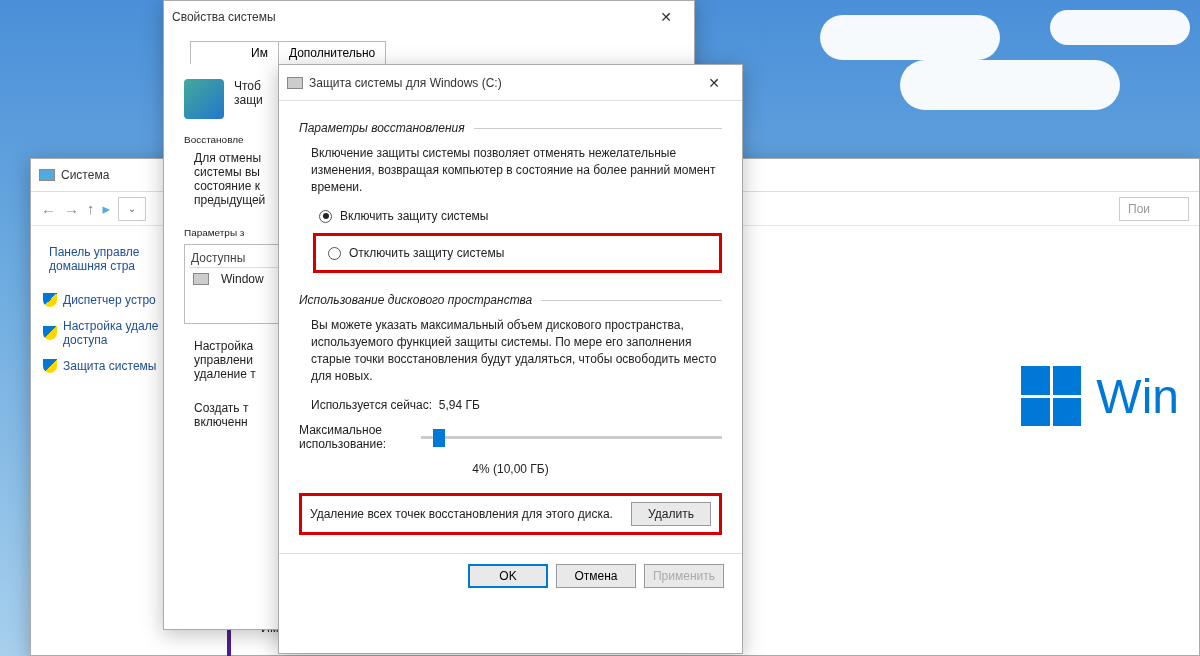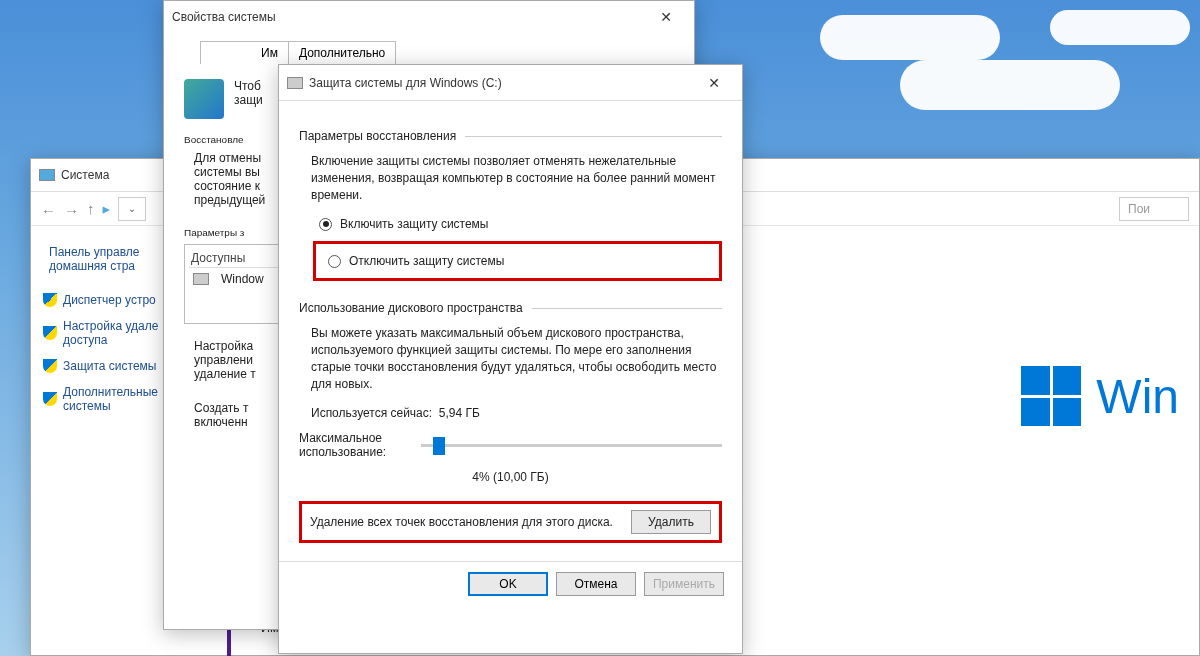--- a/index.html
+++ b/index.html
@@ -29,36 +29,36 @@
 .shield{display:inline-block;width:14px;height:14px;background:linear-gradient(135deg,#0078d7 50%,#ffd700 50%);border-radius:0 0 7px 7px;}
 .mainarea { flex:1; padding:20px 30px; font-size:12.5px; color:#222; position:relative; }
 .mainarea .logo{position:absolute;right:20px;top:140px;display:flex;align-items:center;gap:15px;}
 .winlogo{width:60px;height:60px;display:grid;grid-template-columns:1fr 1fr;grid-template-rows:1fr 1fr;gap:3px;}
 .winlogo div{background:#0078d7;}
 .wintext{font-size:48px;color:#0078d7;font-weight:300;}
 .mainarea p{margin:5px 0;}
 
 
 .props-win { top:0; left:163px; width:532px; height:630px; }
-.props-tabs{display:flex;padding:8px 8px 0;gap:0;font-size:12px;margin-left:28px;}
+.props-tabs{display:flex;padding:8px 26px 0;gap:0;font-size:12px;}
 .props-tabs .tab{border:1px solid #bbb;border-bottom:none;padding:4px 10px;background:#fff;}
 .props-tabs .tab:first-child{border-right:none;}
 .props-body{padding:15px 20px;font-size:12px;color:#222;}
 .props-body .iconrow{display:flex;gap:10px;margin-bottom:15px;}
 .props-body .sysicon{width:40px;height:40px;background:linear-gradient(135deg,#4a9,#27c);border-radius:4px;}
 .props-body h5{font-weight:400;margin:12px 0 6px;}
 .props-listbox{border:1px solid #bbb;height:80px;padding:4px;font-size:12px;margin:5px 0;}
 .props-listbox .hdr{border-bottom:1px solid #ddd;padding:2px;color:#444;}
 
 
 .protect-win { top:64px; left:278px; width:465px; height:590px; }
 .protect-win .titlebar{height:36px;border-bottom:1px solid #ddd;}
 .drive-icon{display:inline-block;width:16px;height:12px;background:#ccc;border:1px solid #888;margin-right:6px;}
 .pbody{padding:12px 20px;font-size:12px;color:#222;}
-.grouplabel{display:flex;align-items:center;gap:9px;margin:16px 0 10px;}
+.grouplabel{display:flex;align-items:center;gap:9px;margin:8px 0 10px;font-style:italic;}
 .grouplabel .line{flex:1;height:1px;background:#ccc;}
 .pbody p{margin:4px 0;line-height:1.4;}
 .radio-row{display:flex;align-items:center;gap:8px;padding:4px 0 4px 20px;}
 .radio{width:13px;height:13px;border:1px solid #555;border-radius:50%;display:inline-flex;align-items:center;justify-content:center;}
 .radio.sel::after{content:"";width:6px;height:6px;background:#222;border-radius:50%;}
 .redbox{border:3px solid #d40000;padding:6px 8px;margin:6px 0;}
 .slider-row{display:flex;align-items:center;gap:12px;margin:10px 0;}
 .slider-label{width:110px;}
 .slider-track{flex:1;height:3px;background:#ccc;position:relative;}
 .slider-thumb{position:absolute;top:-7px;left:4%;width:12px;height:18px;background:#0078d7;}
@@ -103,25 +103,20 @@
         </div>
       <div class="item">
           <span class="shield"></span>
           <span style="white-space:pre-line;">Настройка удале
 доступа</span>
         </div>
       <div class="item">
           <span class="shield"></span>
           <span>Защита системы</span>
         </div>
-      <div class="item">
-          <span class="shield"></span>
-          <span style="white-space:pre-line;">Дополнительные
-системы</span>
-        </div>
     </div>
     <div class="mainarea">
       <p style="color:#205090;margin-top:60px;">ере</p>
       <p style="margin-top:80px;">права защищены.</p>
       <p style="margin-top:55px;">30GHz  2,30 GHz</p>
       <p style="margin-top:60px;">ема, процессор x64</p>
       <p>ны для этого экрана</p>
       <p style="margin-top:45px;"><span>Имя компьютера:</span>&nbsp;&nbsp;&nbsp;&nbsp;&nbsp;&nbsp;&nbsp;&nbsp;<span>LAPTOP-0GPPJ1IB</span></p>
       <div class="logo">
         <div class="winlogo">

